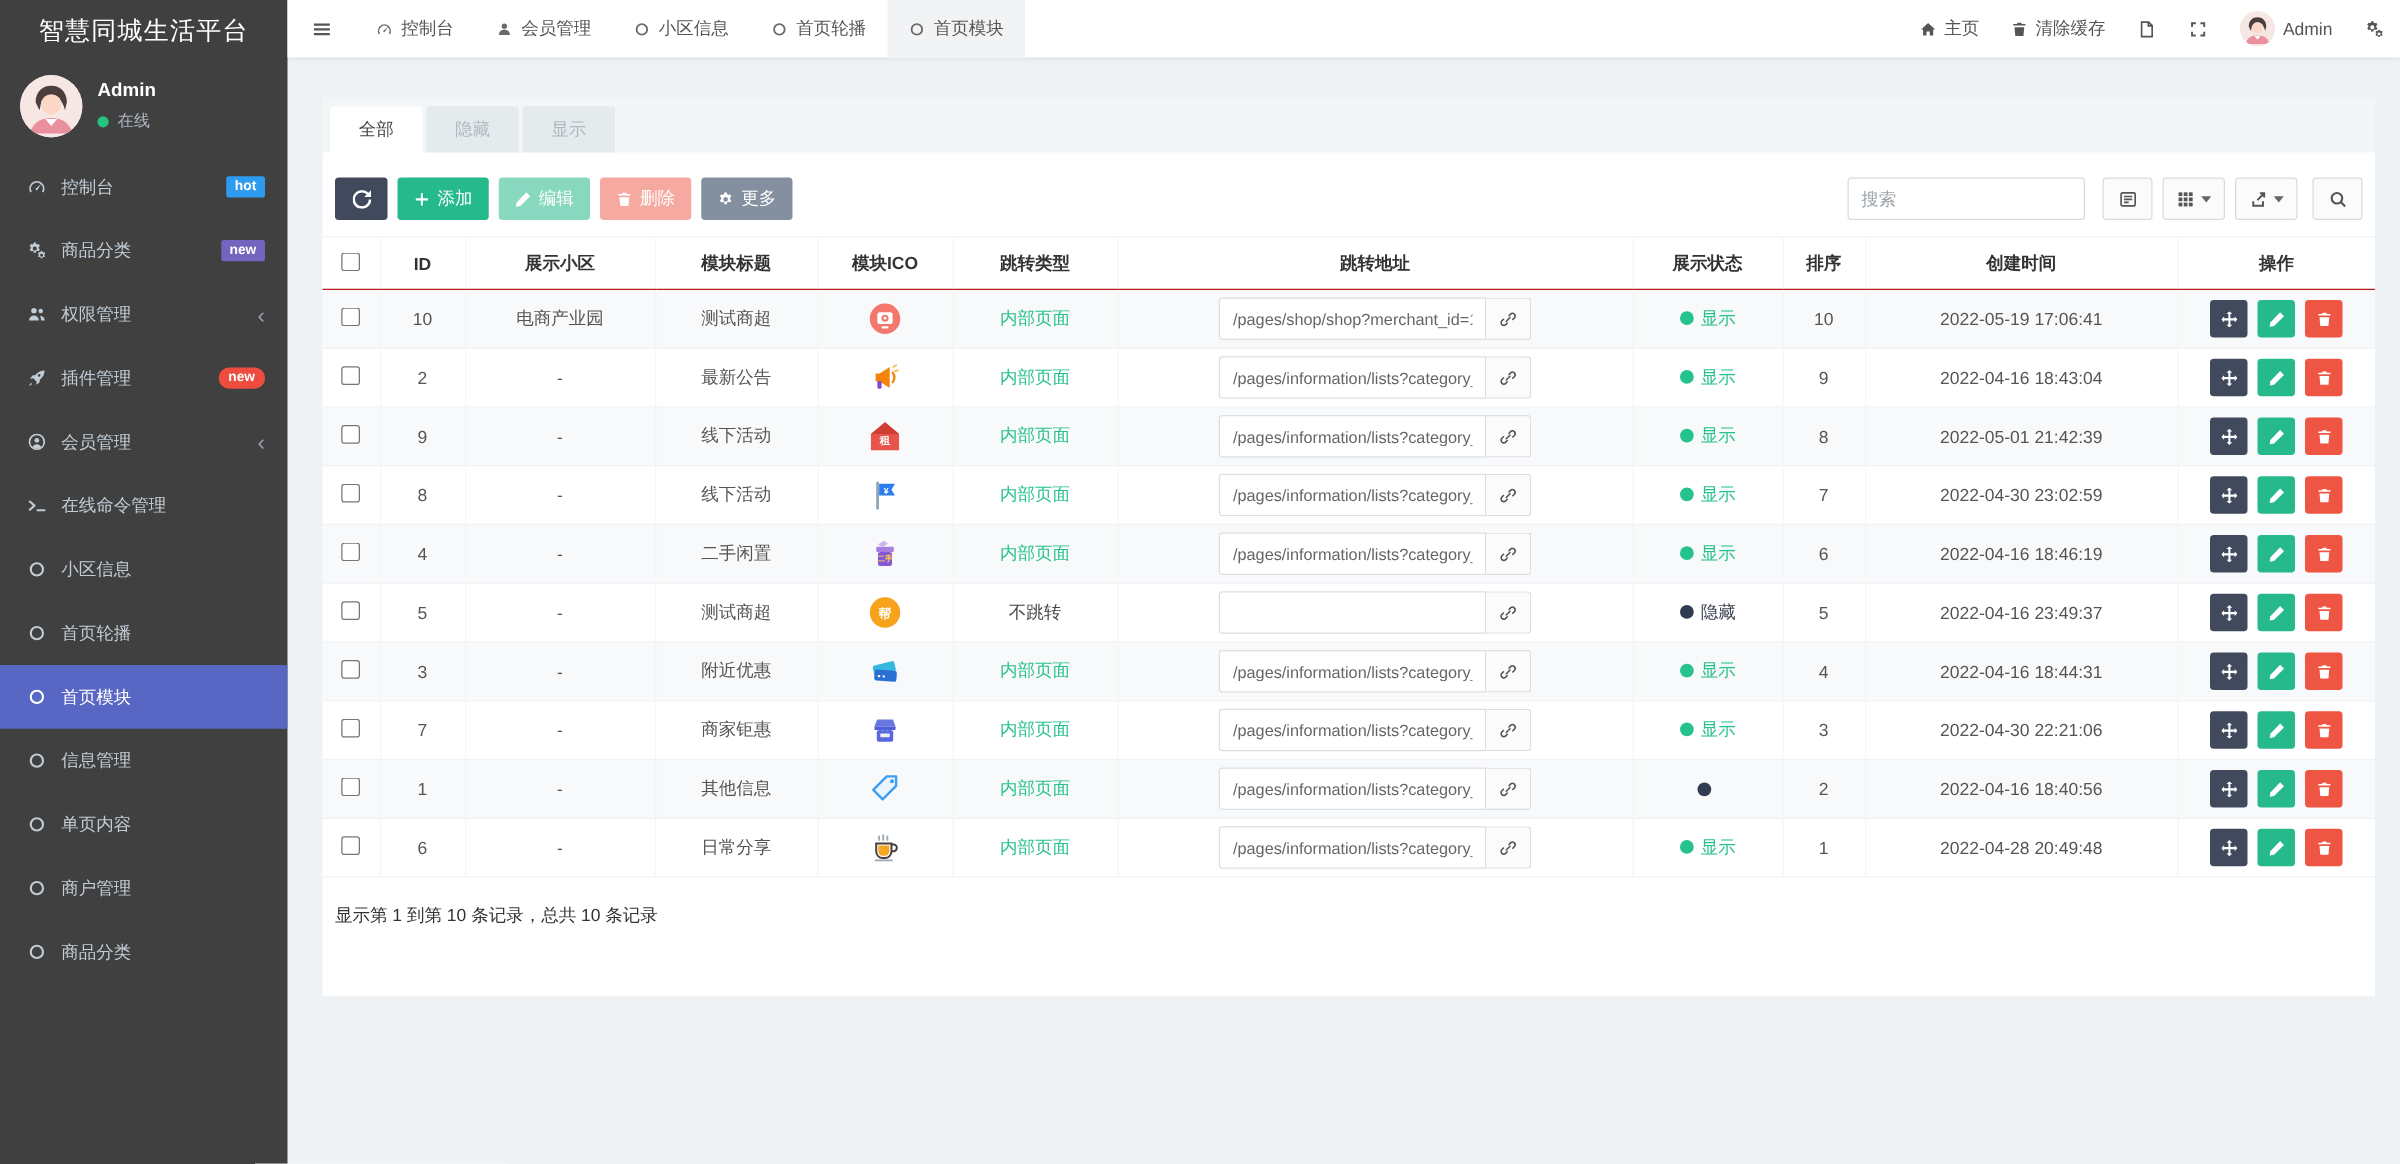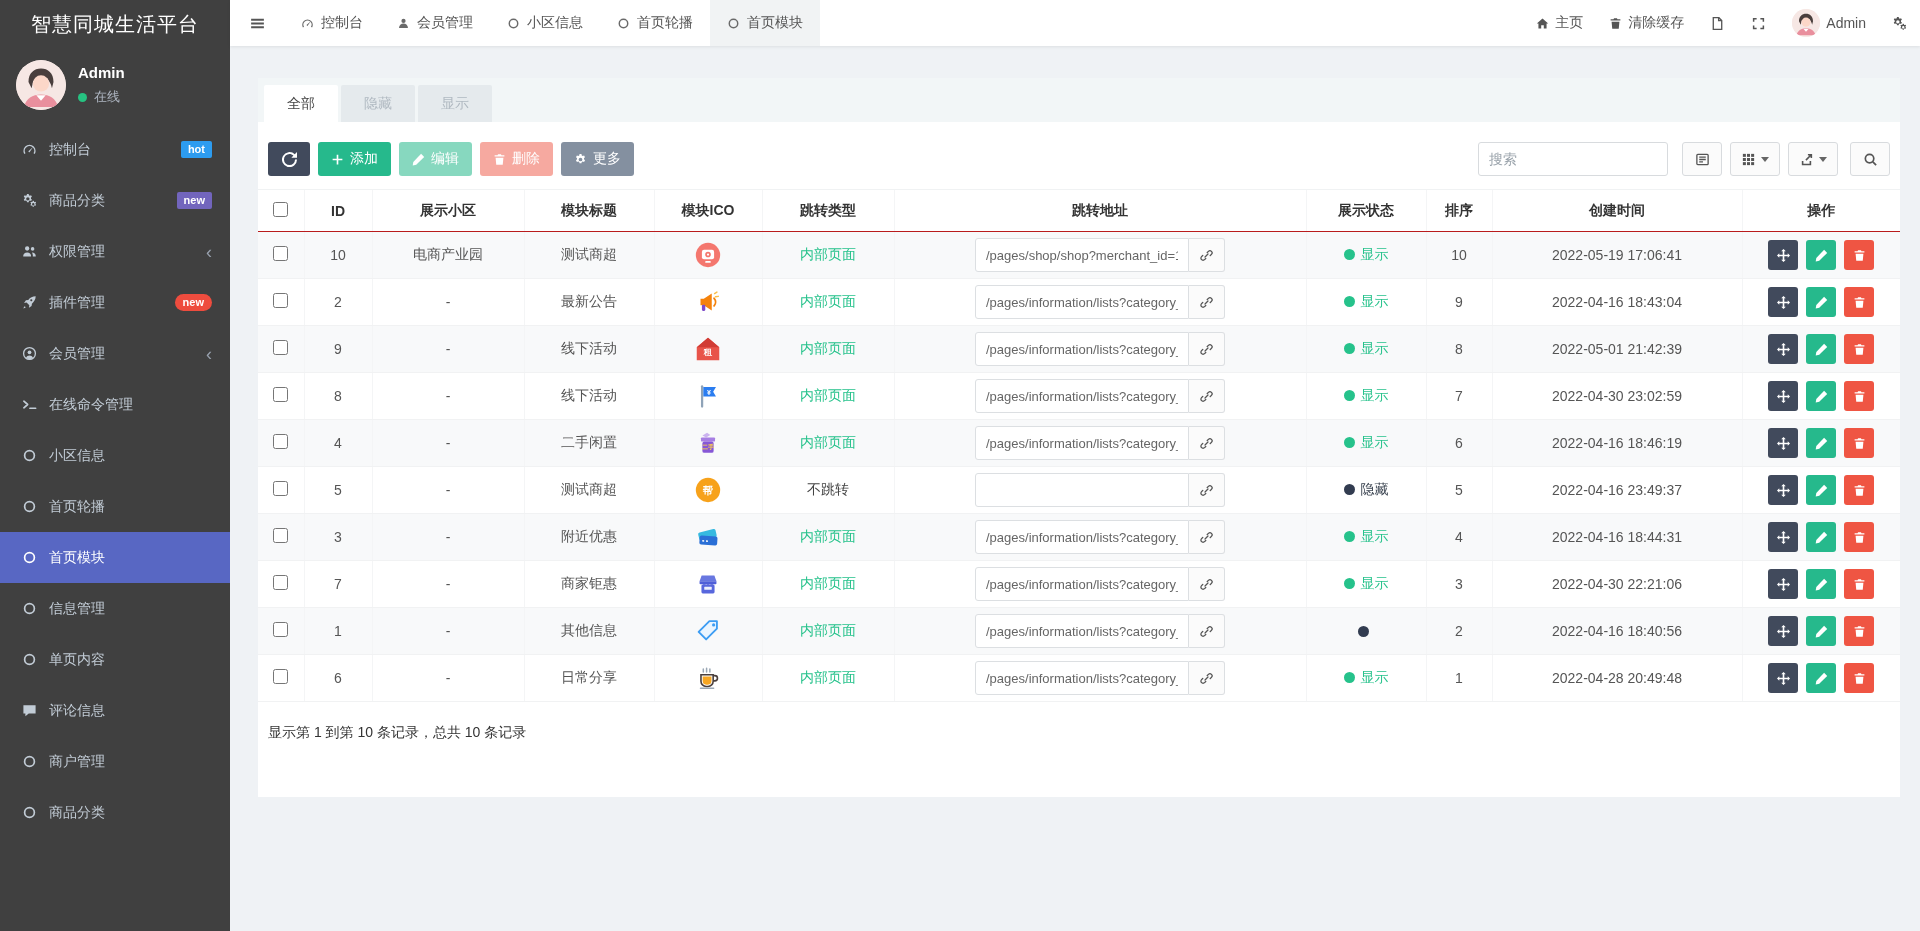--- a/index.html
+++ b/index.html
@@ -325,26 +325,20 @@
         <svg class="i">
             <use href="#i-circle-o"></use>
           </svg>
         <span>信息管理</span>
       </div>
       <div class="mi">
         <svg class="i">
             <use href="#i-circle-o"></use>
           </svg>
         <span>单页内容</span>
-      </div>
-      <div class="mi">
-        <svg class="i">
-            <use href="#i-comment"></use>
-          </svg>
-        <span>评论信息</span>
       </div>
       <div class="mi">
         <svg class="i">
             <use href="#i-circle-o"></use>
           </svg>
         <span>商户管理</span>
       </div>
       <div class="mi">
         <svg class="i">
             <use href="#i-circle-o"></use>

